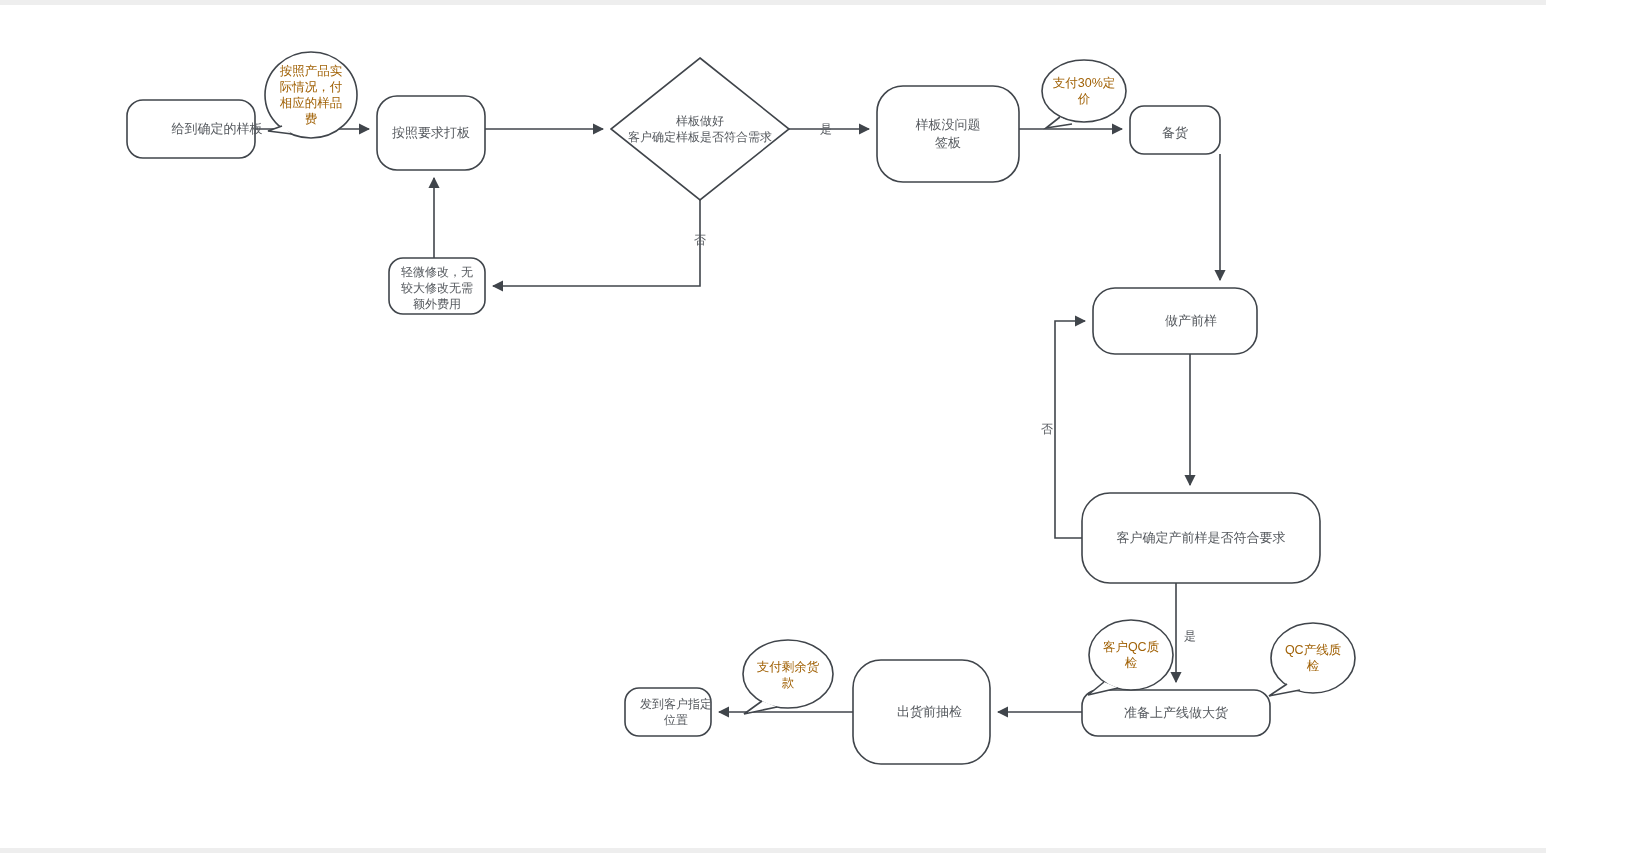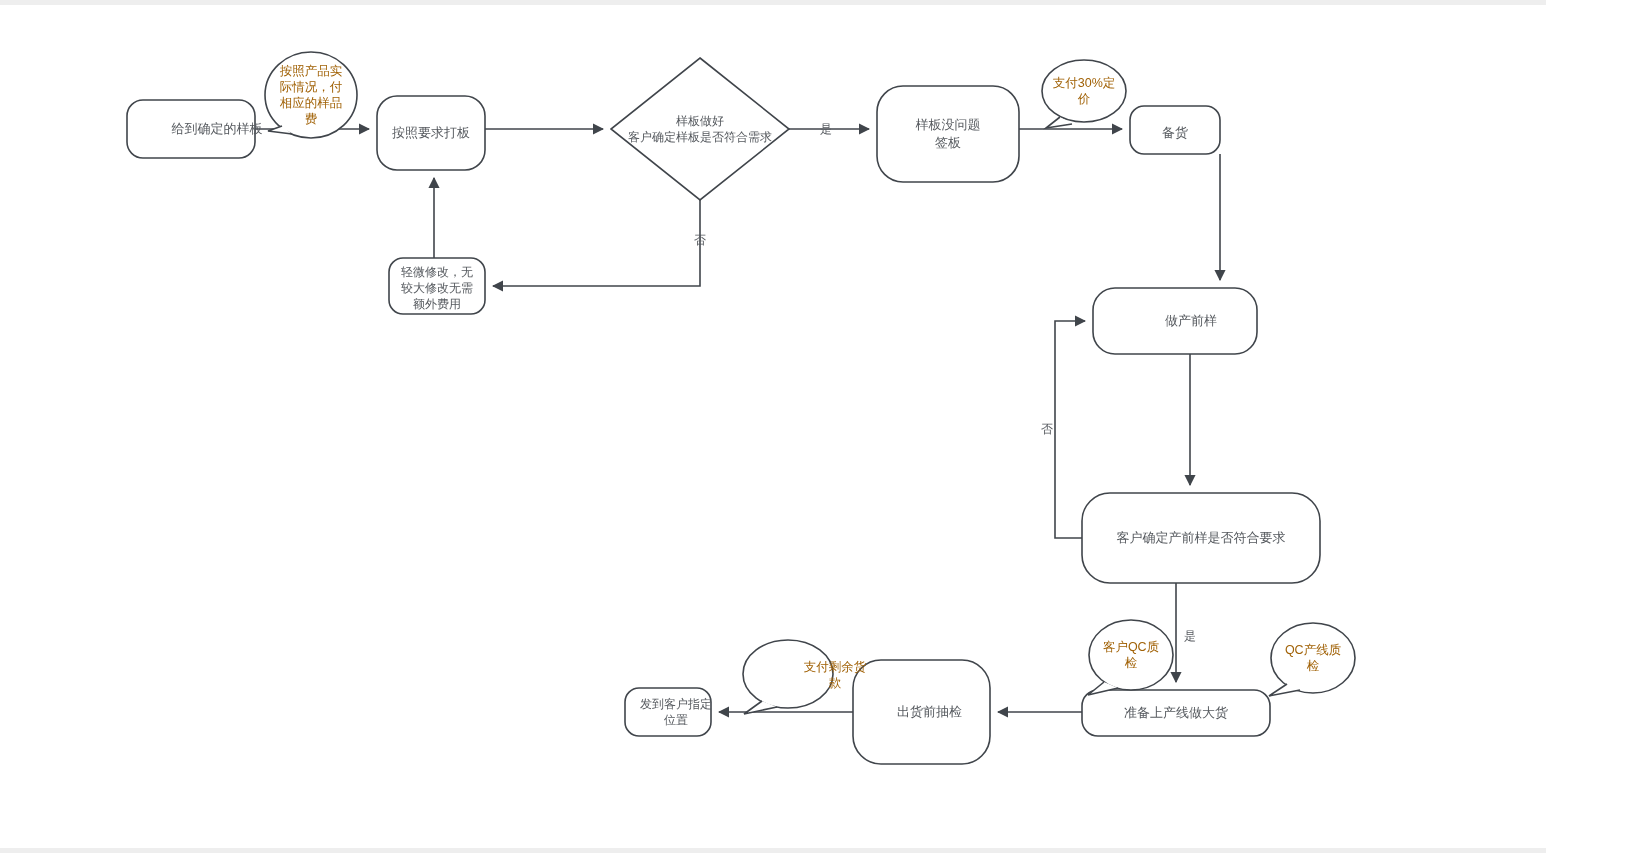--- a/index.html
+++ b/index.html
@@ -194,21 +194,21 @@
 
   <div class="callout-text" style="left:1043px; top:68px; width:82px; height:46px;">支付30%定
 价</div>
 
   <div class="callout-text" style="left:1092px; top:632px; width:78px; height:46px;">客户QC质
 检</div>
 
   <div class="callout-text" style="left:1274px; top:635px; width:78px; height:46px;">QC产线质
 检</div>
 
-  <div class="callout-text" style="left:746px; top:652px; width:84px; height:46px;padding-left:47px;">支付剩余货
+  <div class="callout-text" style="left:746px; top:652px; width:84px; height:46px;">支付剩余货
 款</div>
 
   <div class="edge-label" style="left:816px; top:121px; width:20px;">是</div>
 
   <div class="edge-label" style="left:690px; top:232px; width:20px;">否</div>
 
   <div class="edge-label vertical-label" style="left:1039px; top:414px; width:16px;">否</div>
 
   <div class="edge-label" style="left:1180px; top:628px; width:20px;">是</div>
 

